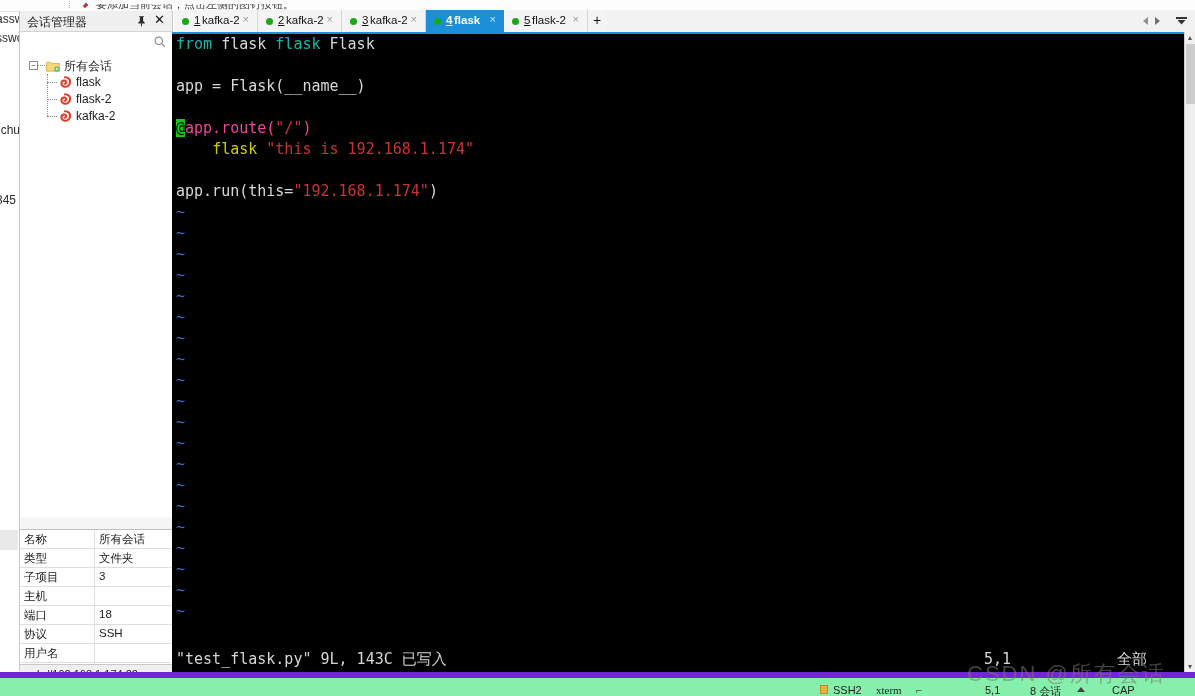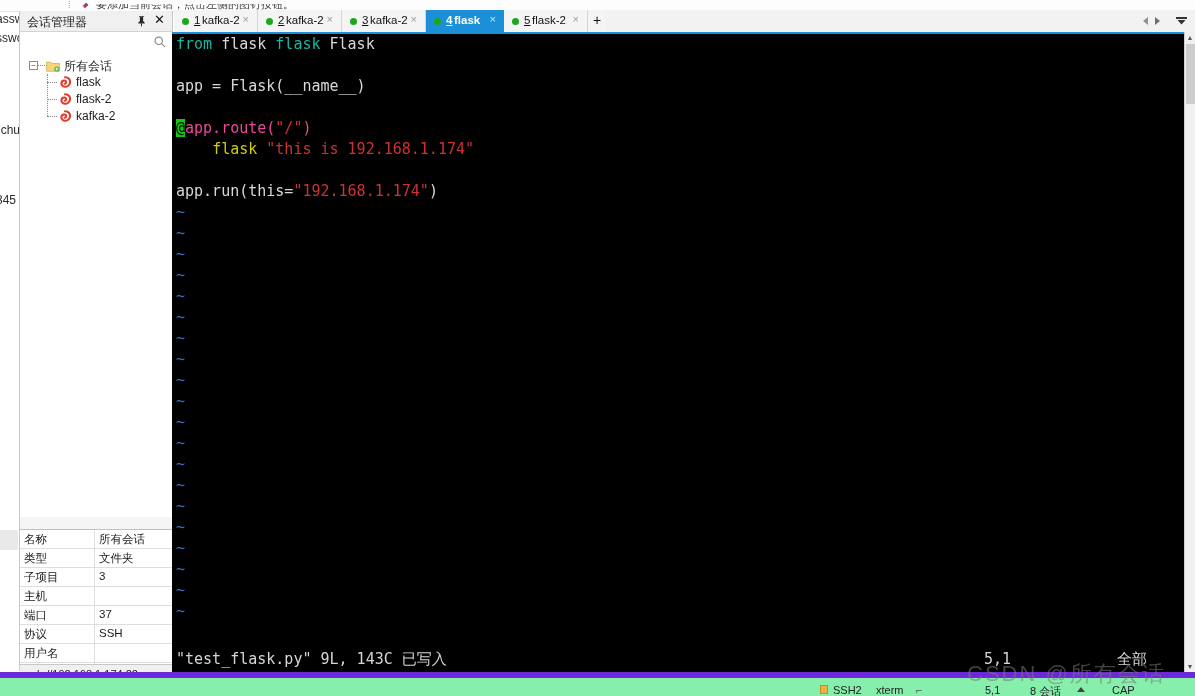--- a/index.html
+++ b/index.html
@@ -247,21 +247,21 @@
       <span class="prop-val">3</span>
     </div>
     <div class="prop-row">
       <span class="prop-key">主机</span>
       <div class="prop-div"></div>
       <span class="prop-val"></span>
     </div>
     <div class="prop-row">
       <span class="prop-key">端口</span>
       <div class="prop-div"></div>
-      <span class="prop-val">37</span>
+      <span class="prop-val">18</span>
     </div>
     <div class="prop-row">
       <span class="prop-key">协议</span>
       <div class="prop-div"></div>
       <span class="prop-val">SSH</span>
     </div>
     <div class="prop-row">
       <span class="prop-key">用户名</span>
       <div class="prop-div"></div>
       <span class="prop-val"></span>
@@ -364,21 +364,21 @@
 
 <div id="term-scroll">
   <div class="sb-arrow" id="sb-up">▲</div>
   <div id="sb-thumb"></div>
   <div class="sb-arrow" id="sb-down">▼</div>
 </div>
 
 <div id="appstatus">
   <div id="sb-lock"></div>
   <span class="sbcell" style="left:833px;">SSH2</span>
-  <span class="sbcell" style="left:876px;">xterm</span>
+  <span class="sbcell" style="left:876px;font-family:Liberation Serif, serif;">xterm</span>
   <span id="sb-sizeicon">⌐</span>
   <span class="sbcell" style="left:928px;margin-top:20px;">99x30</span>
   <span class="sbcell" style="left:985px;">5,1</span>
   <span class="sbcell" style="left:1030px;">8 会话</span>
   <div id="sb-caret"></div>
   <span class="sbcell" style="left:1112px;">CAP</span>
   <span class="sbcell" style="left:1150px;margin-left:48px;">NUM</span>
 </div>
 
 <div id="watermark">CSDN @所有会话</div>

